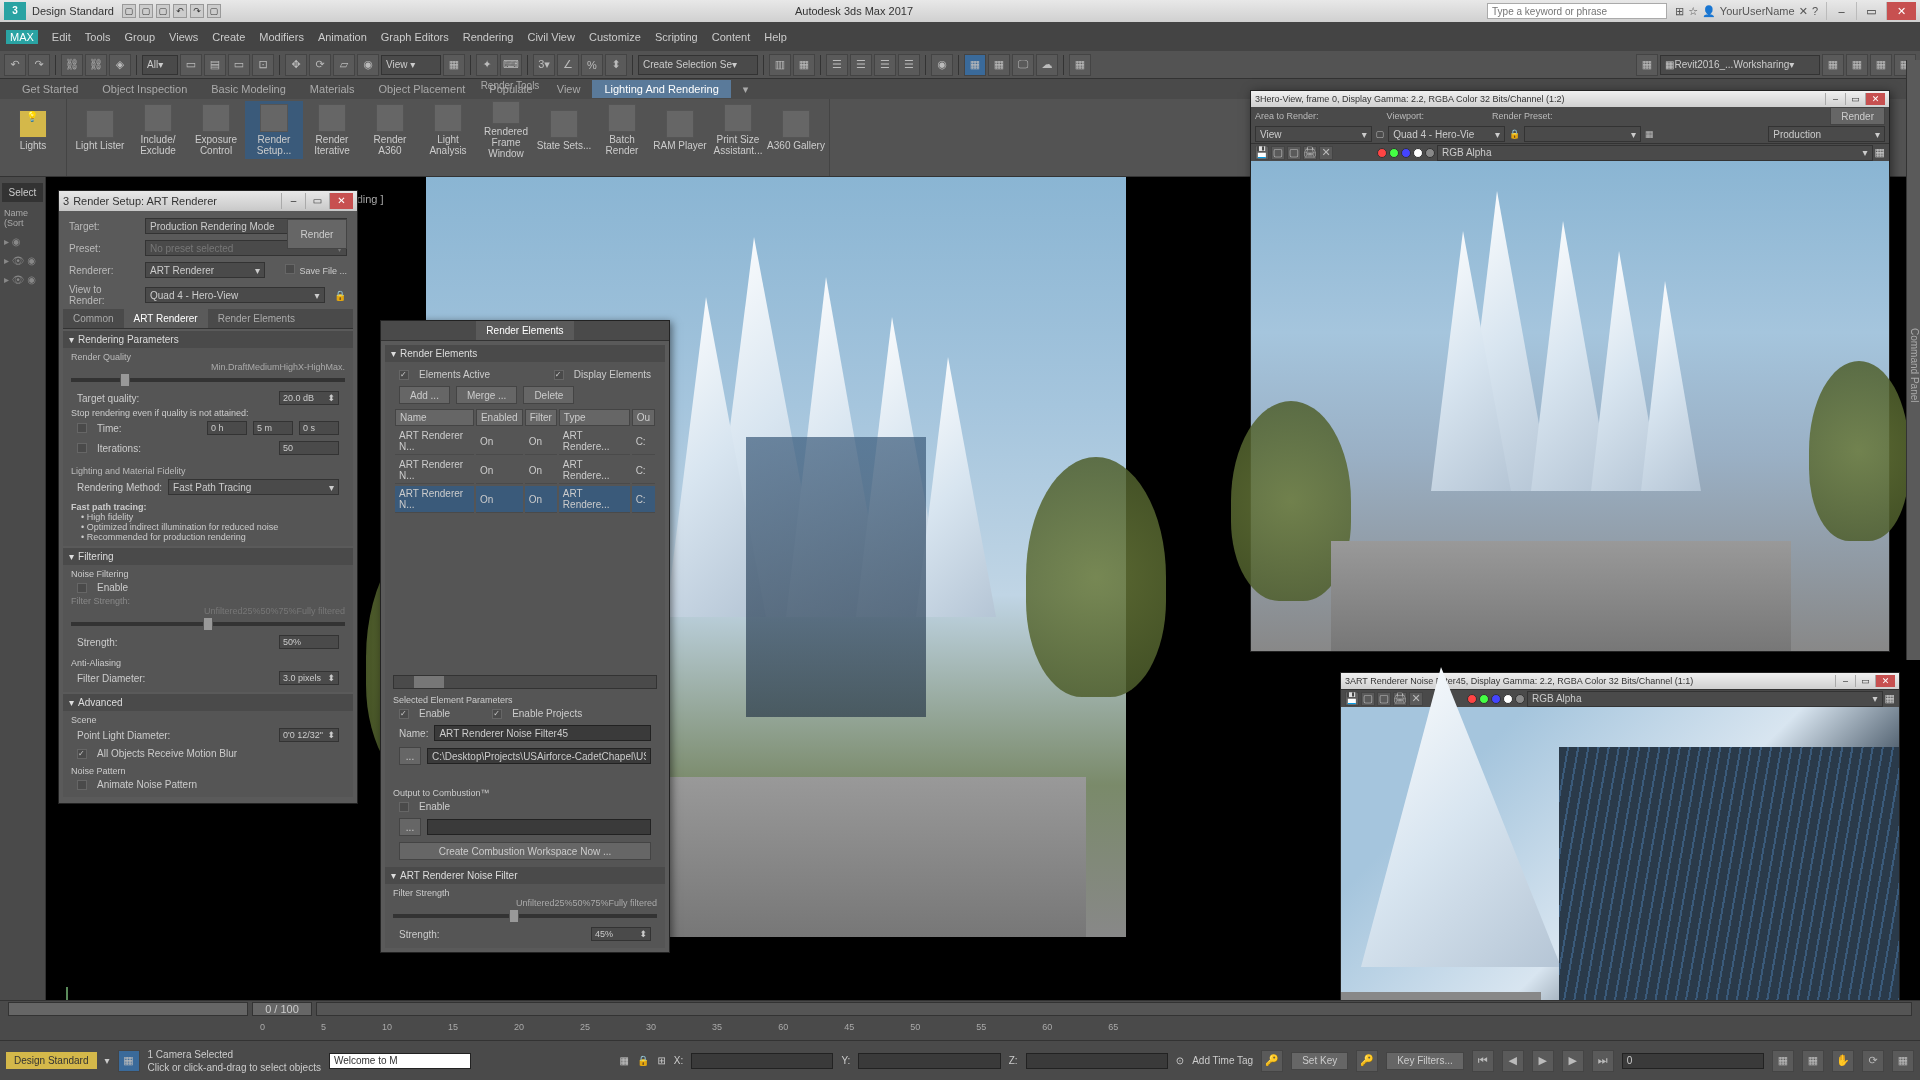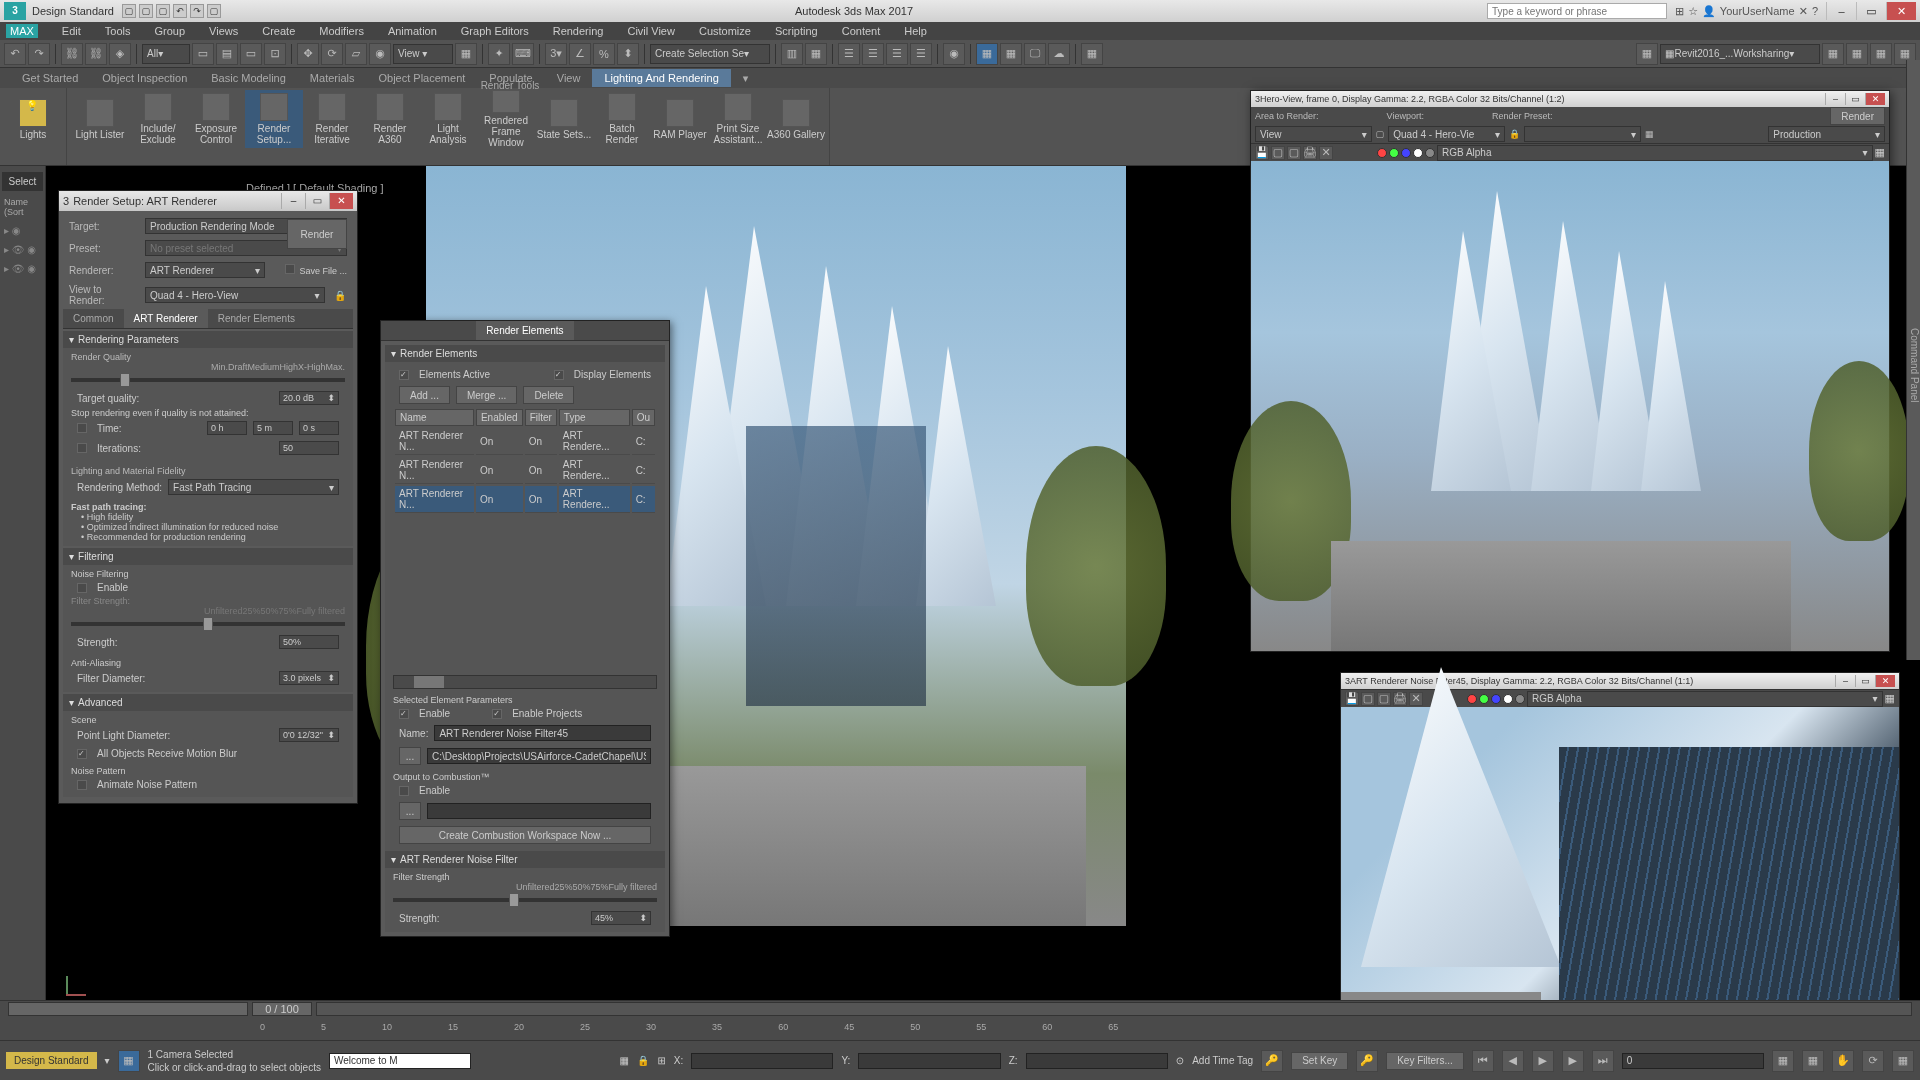--- a/index.html
+++ b/index.html
@@ -9,21 +9,21 @@
 .titlebar .ws{font-size:11px;margin-right:8px}
 .titlebar .mini{display:flex;gap:3px}
 .titlebar .mini span{width:14px;height:14px;background:#ccc;border:1px solid #999;font-size:9px;text-align:center;line-height:12px}
 .titlebar .title{flex:1;text-align:center;font-size:11px}
 .titlebar .search{width:180px;height:16px;background:#fff;border:1px solid #aaa;font-size:10px;padding:0 4px;color:#888}
 .titlebar .ricons{display:flex;gap:4px;align-items:center;margin-left:8px}
 .titlebar .ricons span{font-size:11px;color:#555}
 .winbtns{display:flex;margin-left:8px}
 .winbtns div{width:30px;height:18px;text-align:center;line-height:18px;font-size:11px;border-left:1px solid #bbb}
 .winbtns .close{background:#c75050;color:#fff}
-.menubar{height:18px;background:#444;display:flex;align-items:center;padding:0 6px;gap:24px;color:#ccc;font-size:11px}
+.menubar{height:29px;background:#444;display:flex;align-items:center;padding:0 6px;gap:14px;color:#ccc;font-size:11px}
 .toolbar1{height:28px;background:#535353;display:flex;align-items:center;padding:0 4px;gap:2px;border-bottom:1px solid #333}
 .tbtn{width:22px;height:22px;background:#5a5a5a;border:1px solid #444;display:flex;align-items:center;justify-content:center;font-size:11px;color:#bbb}
 .tbtn.blue{background:#3a6a9a}
 .tsep{width:1px;height:20px;background:#333;margin:0 3px}
 .tdropdown{height:20px;background:#4a4a4a;border:1px solid #333;color:#ccc;font-size:10px;padding:0 4px;display:flex;align-items:center}
 .tabrow{height:20px;background:#4a4a4a;display:flex;align-items:center;padding-left:10px;gap:0;font-size:11px}
 .tabrow .tab{padding:3px 12px;color:#aaa}
 .tabrow .tab.active{background:#5a7a9a;color:#fff}
 .ribbon{height:78px;background:#535353;display:flex;border-bottom:1px solid #333}
 .rgroup{display:flex;flex-direction:column;align-items:center;border-right:1px solid #444;padding:2px 4px}
@@ -132,21 +132,21 @@
 </div>
 
 <div class="toolbar1">
   <div class="tbtn">↶</div>
   <div class="tbtn">↷</div>
   <div class="tsep"></div>
   <div class="tbtn">⛓</div>
   <div class="tbtn">⛓</div>
   <div class="tbtn">◈</div>
   <div class="tsep"></div>
-  <div class="tdropdown" style="width:48px">
+  <div class="tdropdown" style="width:36px">
       <span>All</span>
       <span>▾</span>
     </div>
   <div class="tbtn">▭</div>
   <div class="tbtn">▤</div>
   <div class="tbtn">▭</div>
   <div class="tbtn">⊡</div>
   <div class="tsep"></div>
   <div class="tbtn">✥</div>
   <div class="tbtn">⟳</div>
@@ -545,21 +545,21 @@
           <span>Enable Projects</span>
         </div>
       <div class="drow">
           <span>Name:</span>
           <input class="dinput" value="ART Renderer Noise Filter45" style="">
         </div>
       <div class="drow">
           <div class="dbtn" style="width:20px;justify-content:center">...</div>
           <input class="dinput" value="C:\Desktop\Projects\USAirforce-CadetChapel\USA" style="">
         </div>
-      <div style="font-size:9px;margin-top:4px">Output to Combustion™</div>
+      <div style="font-size:9px;margin-top:20px">Output to Combustion™</div>
       <div class="drow">
           <span class="chk"></span>
           <span>Enable</span>
         </div>
       <div class="drow">
           <div class="dbtn" style="width:20px;justify-content:center">...</div>
           <input class="dinput" style="">
         </div>
       <div class="drow">
           <div class="dbtn" style="flex:1;justify-content:center">Create Combustion Workspace Now ...</div>

